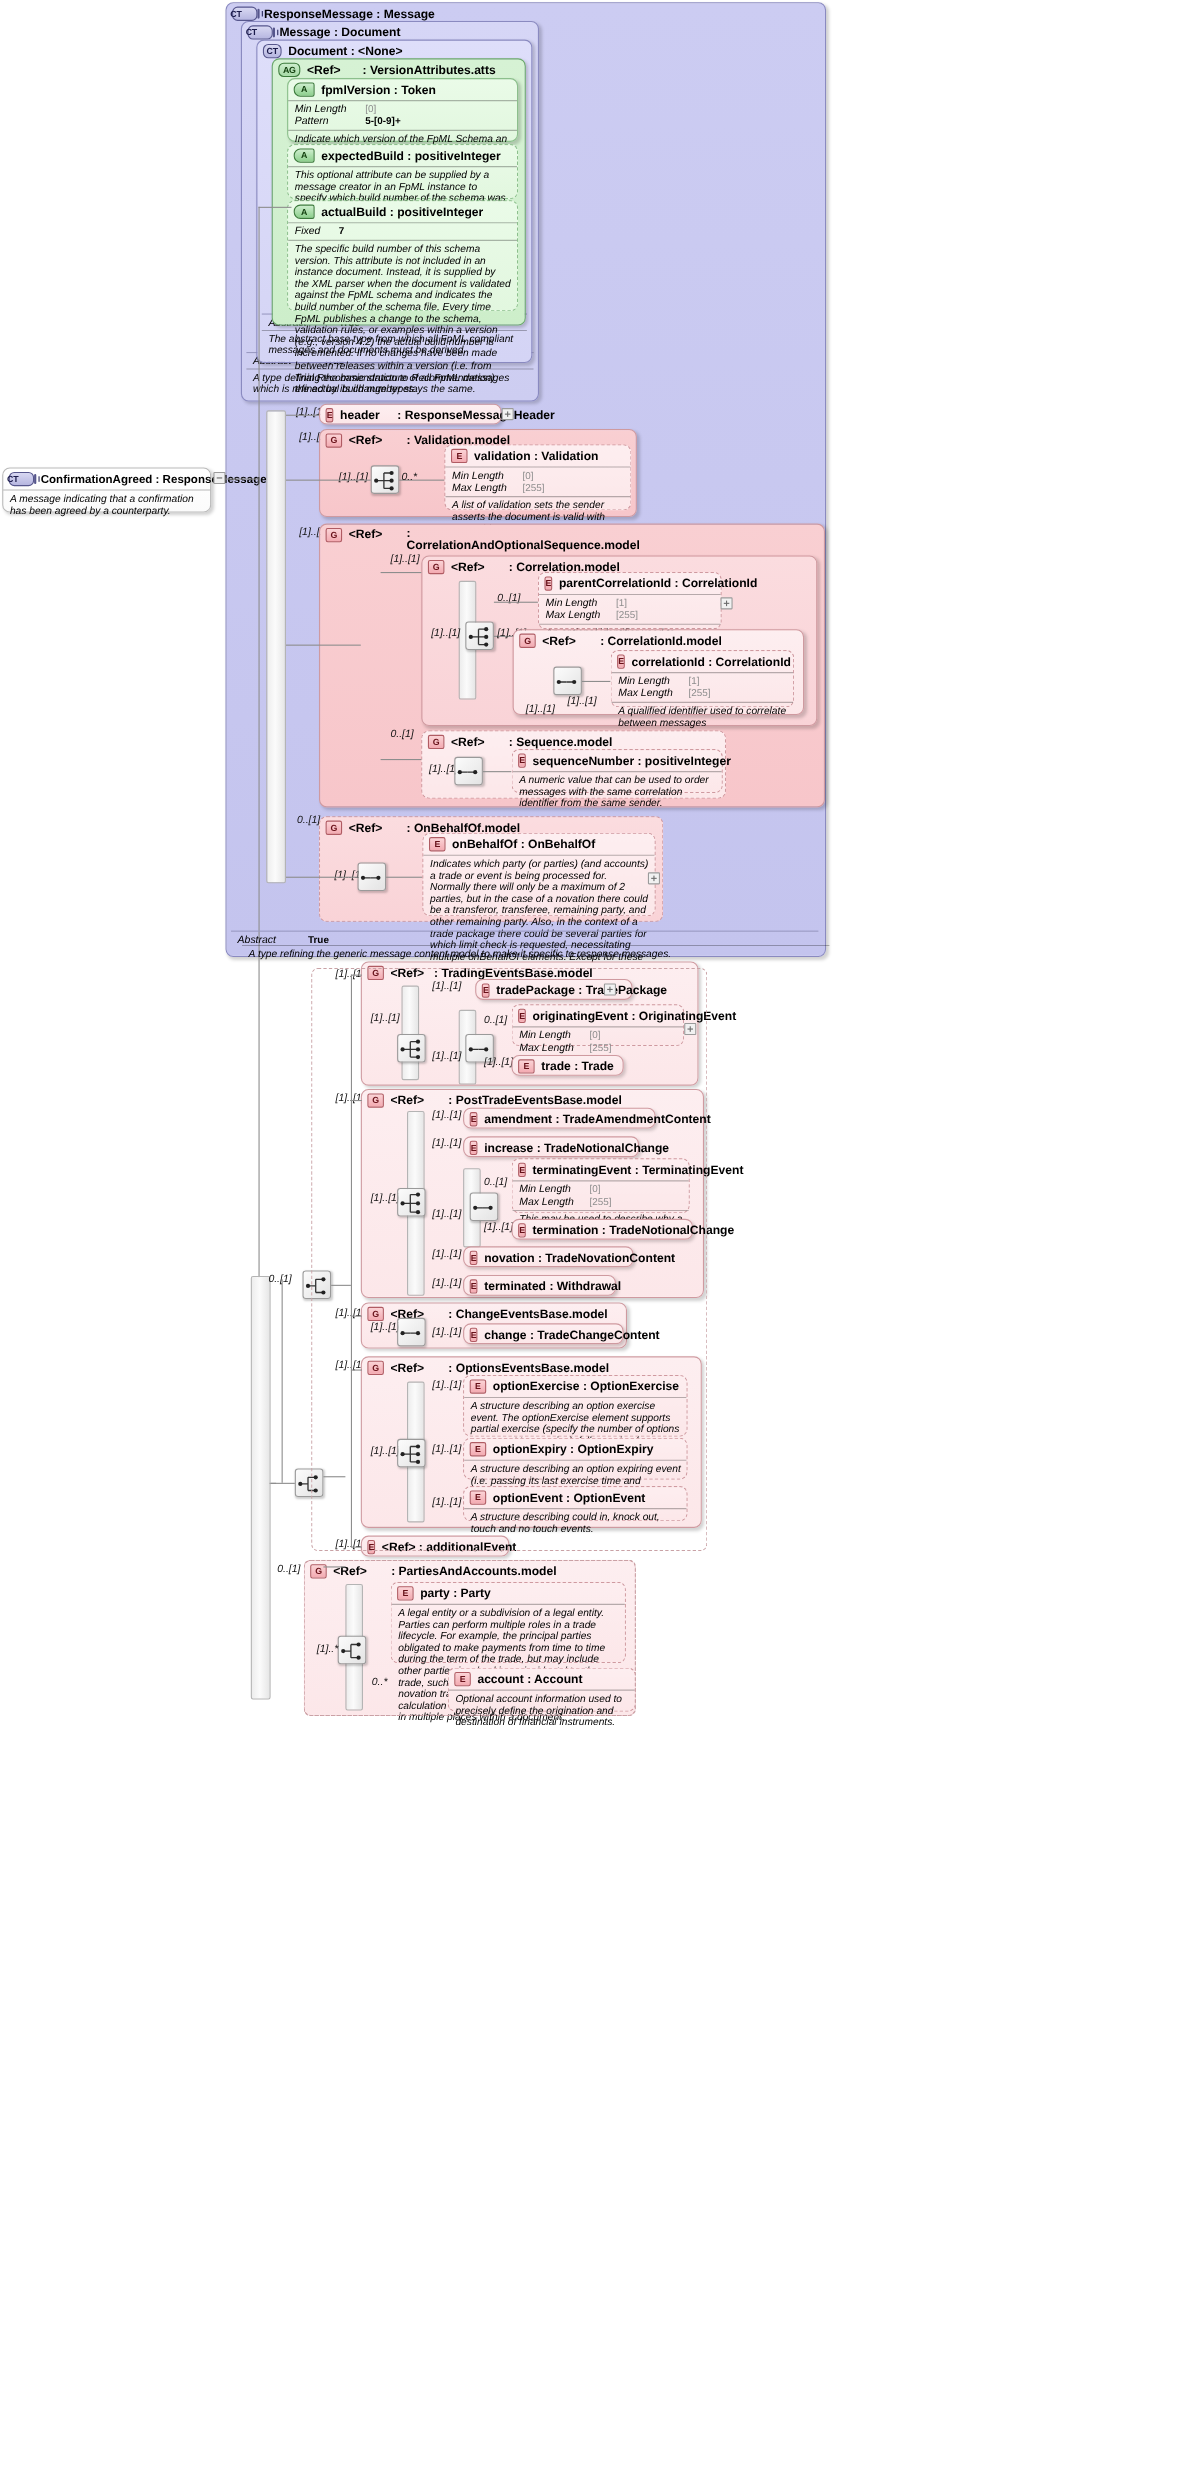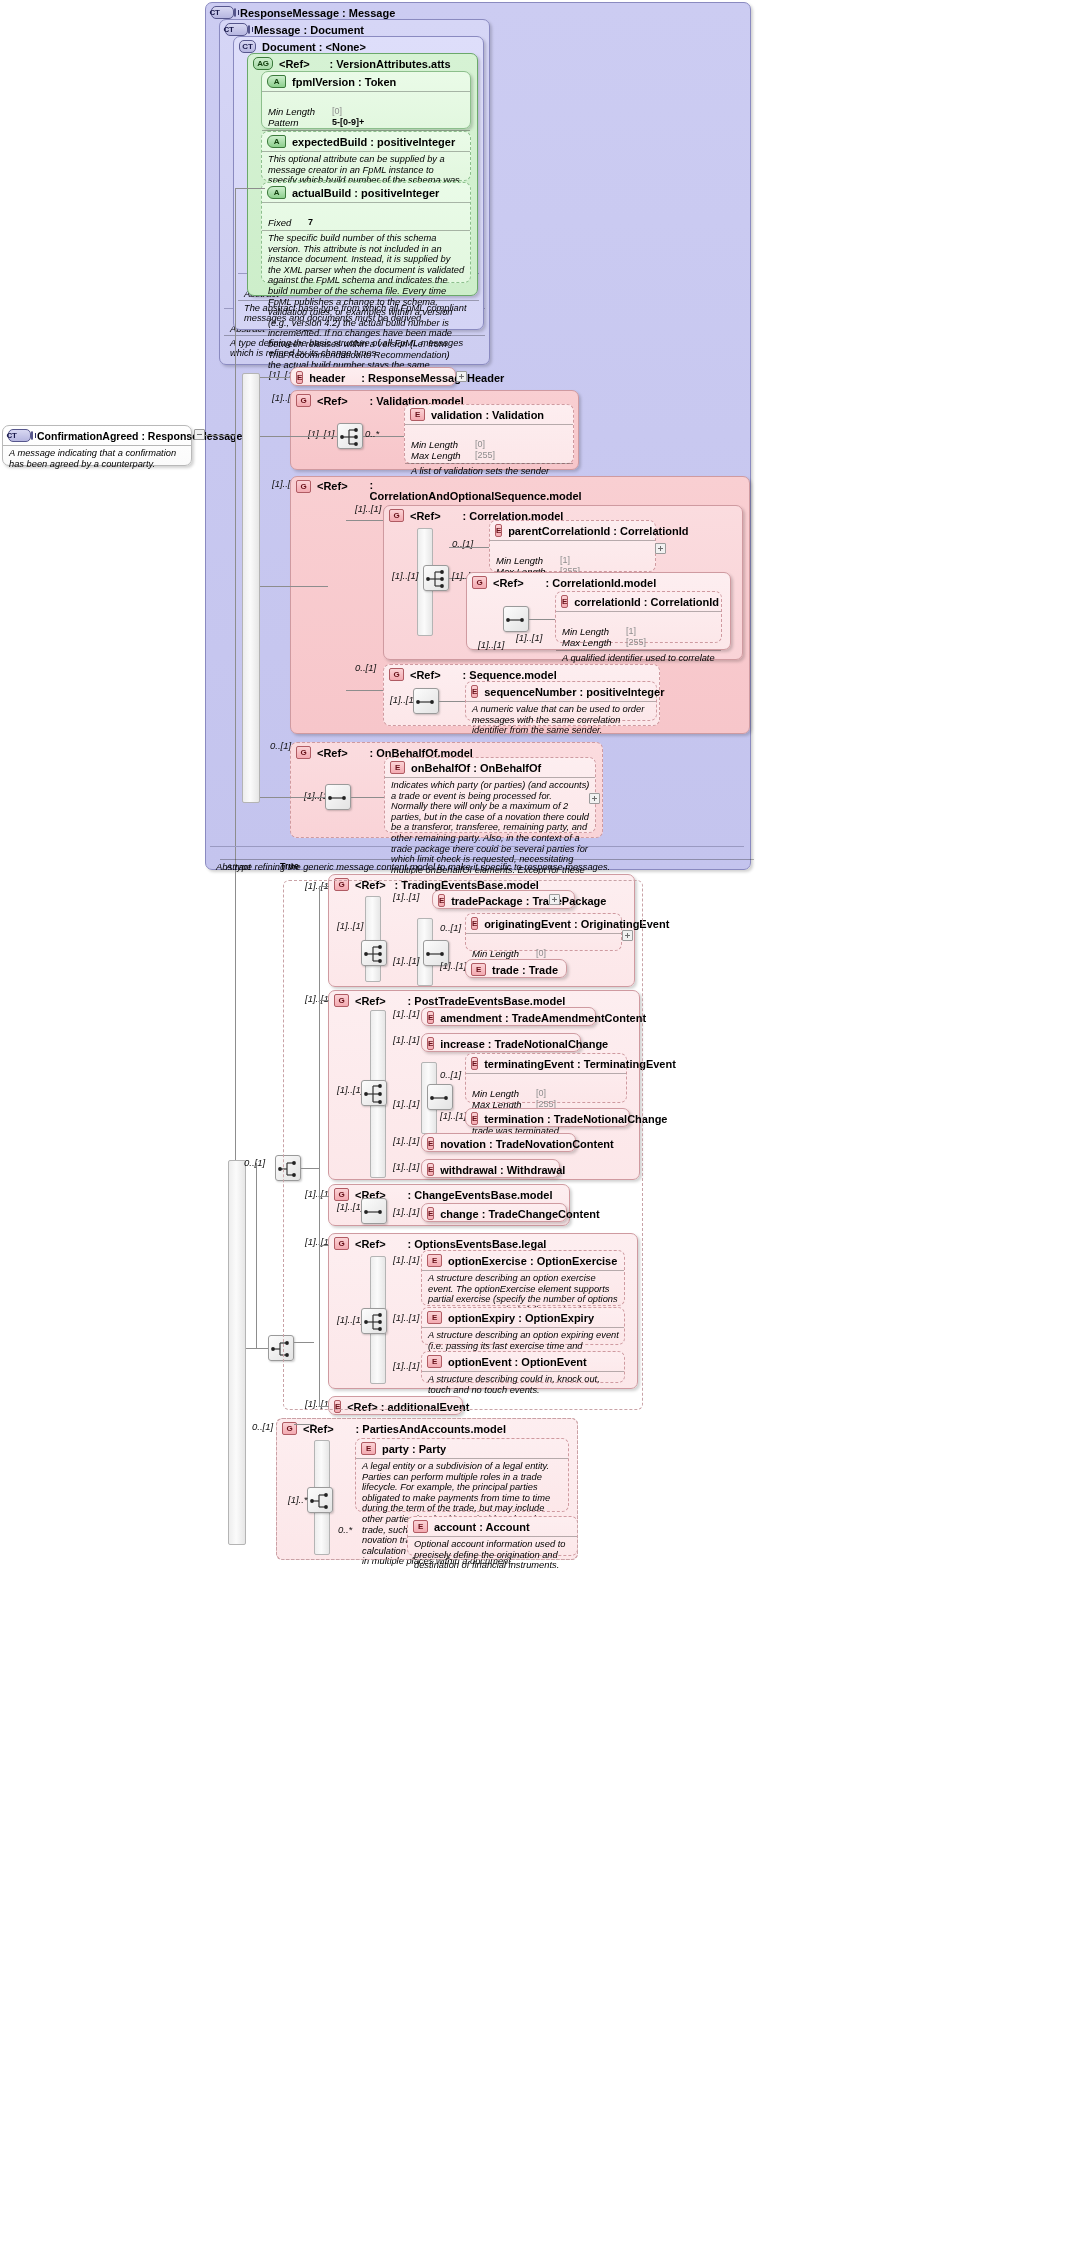--- a/index.html
+++ b/index.html
@@ -65,21 +65,21 @@
   .pink   { background:linear-gradient(#f9cfd2,#f7c6ca); border:1px solid #cf9aa0; }
   .pink2  { background:linear-gradient(#fbdcdf,#f9d3d7); border:1px solid #cf9aa0; }
   .pinklite { background:linear-gradient(#fdeef0,#fce7e9); border:1px solid #cf9aa0; }
   .white  { background:linear-gradient(#ffffff,#fbfbfb); border:1px solid #b9b9b9; }
   .dashed { border-style:dashed; }
 
   .shadow { box-shadow:2px 2px 3px rgba(0,0,0,0.18); }
 
   
   .facets {
-    padding:14px 4px 2px 6px;
+    padding:2px 4px 2px 6px;
     border-top:1px solid rgba(0,0,0,0.28);
     font-size:9.5px; line-height:11px;
   }
   .facetrow { display:flex; gap:6px; }
   .fname { font-style:italic; min-width:58px; }
   .fval  { font-weight:bold; font-size:9px; }
   .fval.grey { color:#8d8d8d; font-weight:normal; }
   .annot {
     padding:2px 5px 3px 6px;
     border-top:1px solid rgba(0,0,0,0.28);
@@ -594,21 +594,21 @@
     <div class="hdr">
       <span class="badge e">E</span>
       <span class="nm">novation : TradeNovationContent</span>
     </div>
   </div>
 
   <div class="card" style="left:393px; top:1161px;">[1]..[1]</div>
   <div class="node pinklite shadow" style="left:421px; top:1159px; width:139px; height:19px;">
     <div class="hdr">
       <span class="badge e">E</span>
-      <span class="nm">withdrawal : Withdrawal</span>
+      <span class="nm">terminated : Withdrawal</span>
     </div>
   </div>
 
   <div class="card" style="left:305px; top:1188px;">[1]..[1]</div>
   <div class="node pinklite shadow" style="left:328px; top:1184px; width:242px; height:42px;">
     <div class="hdr">
       <span class="badge g">G</span>
       <span class="nm">&lt;Ref&gt;</span>
       <span class="ty" style="margin-left:16px">: ChangeEventsBase.model</span>
     </div>
@@ -628,21 +628,21 @@
       <span class="badge e">E</span>
       <span class="nm">change  : TradeChangeContent</span>
     </div>
   </div>
 
   <div class="card" style="left:305px; top:1236px;">[1]..[1]</div>
   <div class="node pinklite shadow" style="left:328px; top:1233px; width:310px; height:156px;">
     <div class="hdr">
       <span class="badge g">G</span>
       <span class="nm">&lt;Ref&gt;</span>
-      <span class="ty" style="margin-left:16px">: OptionsEventsBase.legal</span>
+      <span class="ty" style="margin-left:16px">: OptionsEventsBase.model</span>
     </div>
   </div>
   <div class="vbar" style="left:370px; top:1256px; width:16px; height:128px;"></div>
   <div class="card" style="left:337px; top:1314px;">[1]..[1]</div>
   <div class="comp" style="left:361px; top:1308px;">
     <svg width="26" height="26" viewBox="0 0 26 26">
       <line x1="4" y1="13" x2="11" y2="13" stroke="#333" stroke-width="1.2"></line>
       <line x1="11" y1="6" x2="11" y2="20" stroke="#333" stroke-width="1.2"></line>
       <line x1="11" y1="6" x2="17" y2="6" stroke="#333" stroke-width="1.2"></line>
       <line x1="11" y1="13" x2="17" y2="13" stroke="#333" stroke-width="1.2"></line>

